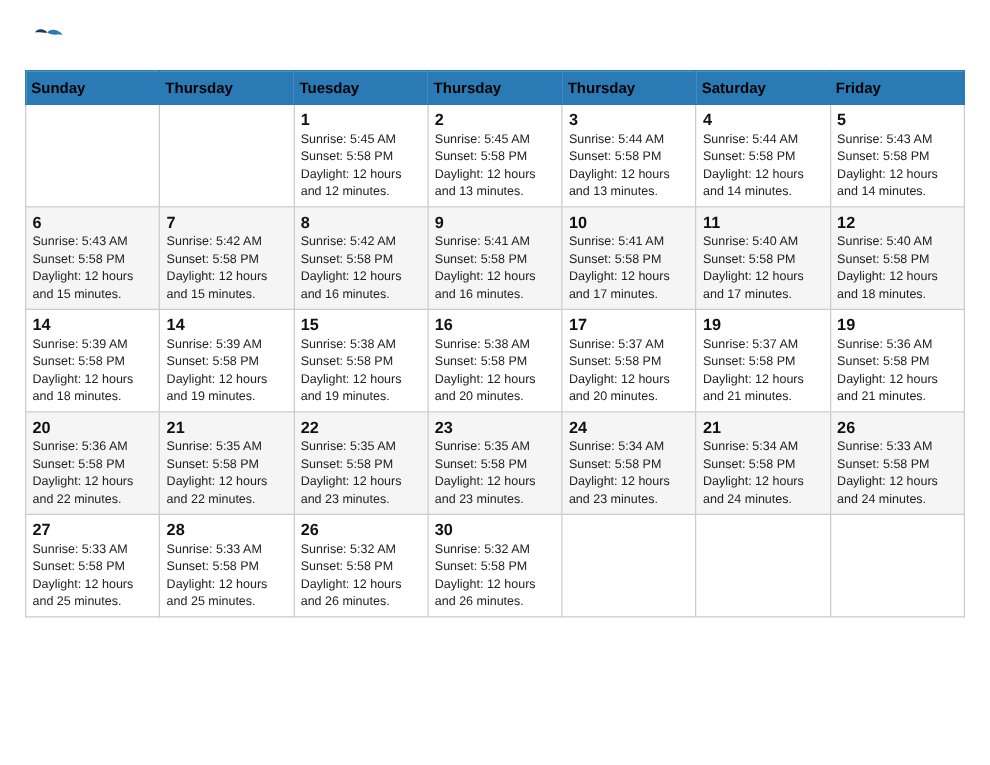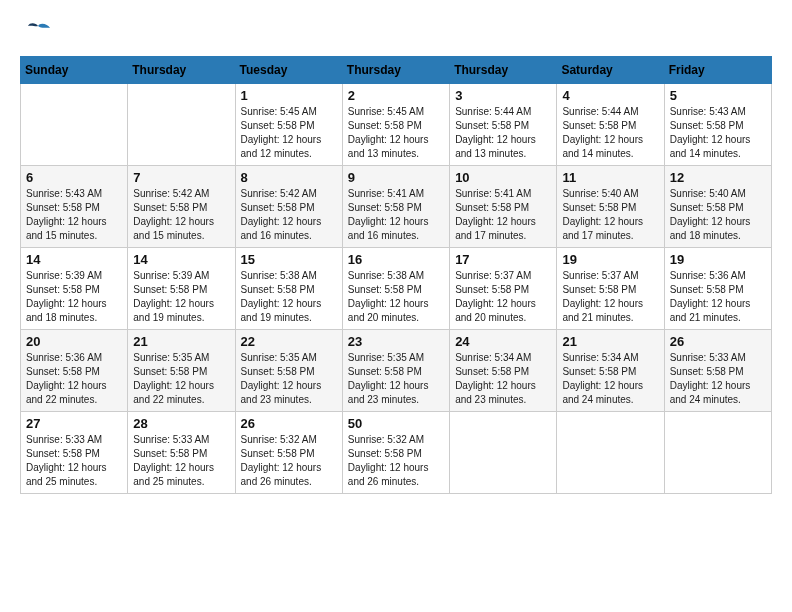--- a/index.html
+++ b/index.html
@@ -317,21 +317,21 @@
 and 25 minutes.</div>
         </td>
         <td>
           <span class="day-number">26</span>
           <div class="day-info" style="white-space: pre-line;">Sunrise: 5:32 AM
 Sunset: 5:58 PM
 Daylight: 12 hours
 and 26 minutes.</div>
         </td>
         <td>
-          <span class="day-number">50</span>
+          <span class="day-number">30</span>
           <div class="day-info" style="white-space: pre-line;">Sunrise: 5:32 AM
 Sunset: 5:58 PM
 Daylight: 12 hours
 and 26 minutes.</div>
         </td>
         <td class="empty-cell"></td>
         <td class="empty-cell"></td>
         <td class="empty-cell"></td>
       </tr>
     </tbody>

